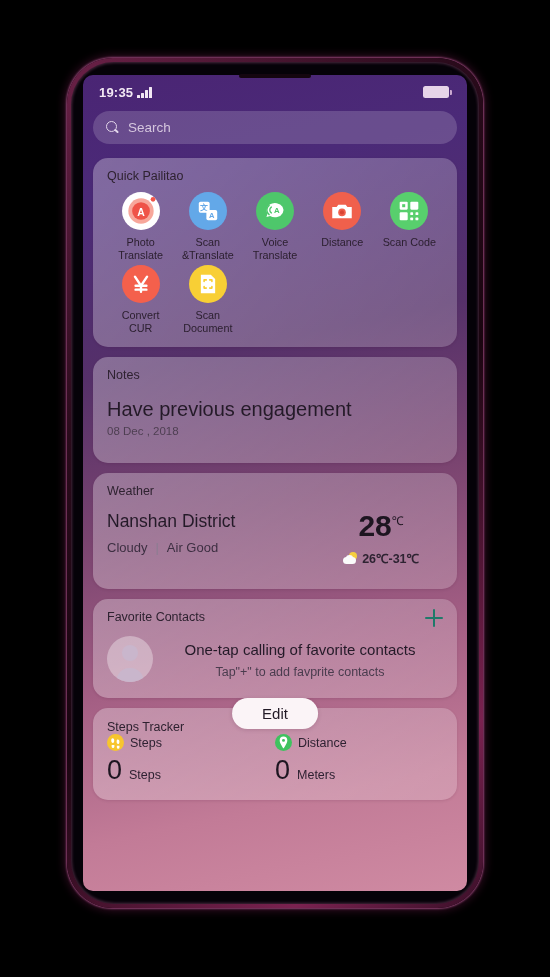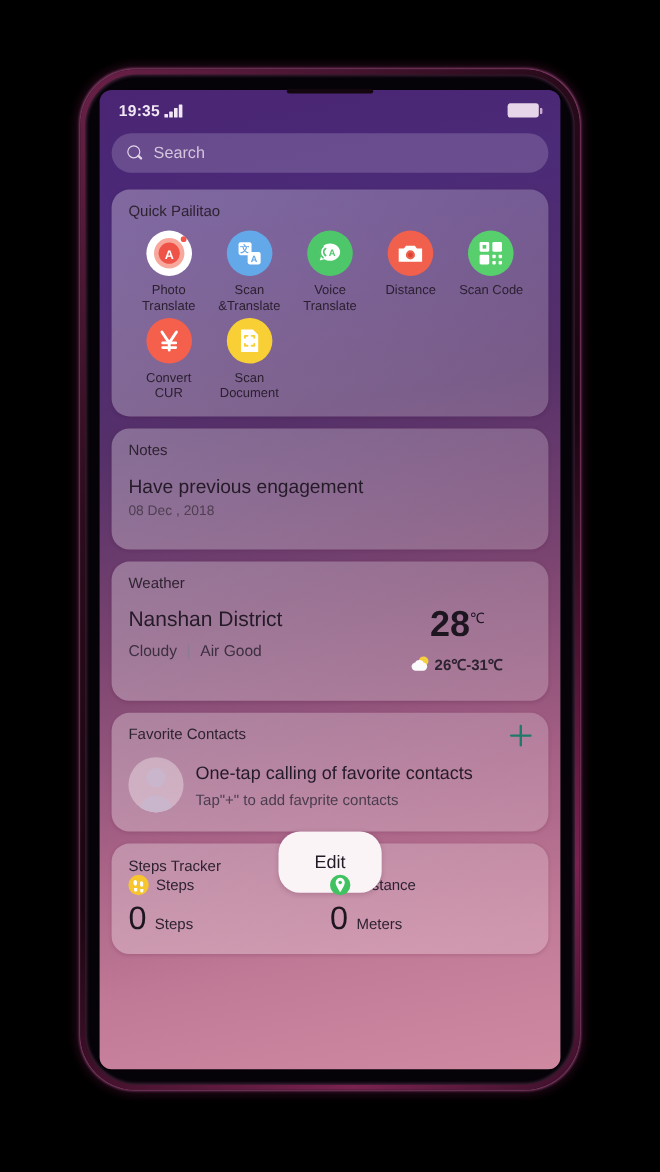--- a/index.html
+++ b/index.html
@@ -83,21 +83,21 @@
     width:38px; height:38px; border-radius:50%;
     display:flex; align-items:center; justify-content:center;
     position:relative; flex:none;
   }
   .qf-label{
     margin-top:6px; font-size:10.8px; line-height:12.6px;
     color:#2c2030; text-align:center; white-space:pre-line;
   }
 
   
-  .note-main{ font-size:16px; color:#241a28; margin-top:16px; }
+  .note-main{ font-size:20px; color:#241a28; margin-top:16px; }
   .note-date{ font-size:11.5px; color:#4e3f52; margin-top:4px; }
   #notes-card{ padding-bottom:26px; }
 
   
   #weather-body{ display:flex; align-items:flex-start; margin-top:13px; }
   #weather-left{ flex:1; }
   .w-city{ font-size:17.5px; color:#241a28; }
   .w-cond{ font-size:13px; color:#3d2f42; margin-top:8px; }
   .w-sep{ margin:0 8px; color:#8b7c91; }
   #weather-right{ text-align:center; padding-right:24px; }
@@ -125,31 +125,31 @@
     background:rgba(255,255,255,.34); position:relative; overflow:hidden;
   }
   #fav-avatar .head{
     position:absolute; left:50%; transform:translateX(-50%); top:9px;
     width:16px; height:16px; border-radius:50%; background:#c9b6cc;
   }
   #fav-avatar .body{
     position:absolute; left:50%; transform:translateX(-50%); bottom:-6px;
     width:27px; height:20px; border-radius:13px 13px 0 0; background:#c9b6cc;
   }
-  #fav-text{ flex:1; padding-right:6px; }
+  #fav-text{ flex:1; text-align:center; padding-right:6px; }
   .fav-main{ font-size:15px; color:#241a28; line-height:20px; }
   .fav-sub{ font-size:12.5px; color:#4a3c4e; margin-top:5px; }
   #fav-card{ padding-bottom:16px; }
 
   
   #steps-card{ padding-top:12px; padding-bottom:16px; }
   #edit-button{
     position:absolute; left:50%; transform:translateX(-50%); top:-10px;
     background:#fbf4f7; color:#221a26; font-size:15px;
-    padding:17px 30px; border-radius:18px; border:none; cursor:pointer;
+    padding:7px 30px; border-radius:18px; border:none; cursor:pointer;
     box-shadow:0 1px 4px rgba(70,20,50,.18);
   }
   #steps-cols{ display:flex; }
   .st-col{ flex:1; }
   .st-head{ display:flex; align-items:center; gap:6px; }
   .st-badge{ width:17px; height:17px; border-radius:50%; flex:none; position:relative; }
   .st-head-label{ font-size:12.5px; color:#2e2232; }
   .st-value{ margin-top:6px; display:flex; align-items:baseline; gap:7px; }
   .st-num{ font-size:27px; color:#1d1520; line-height:1; }
   .st-unit{ font-size:12.5px; color:#2e2232; }

